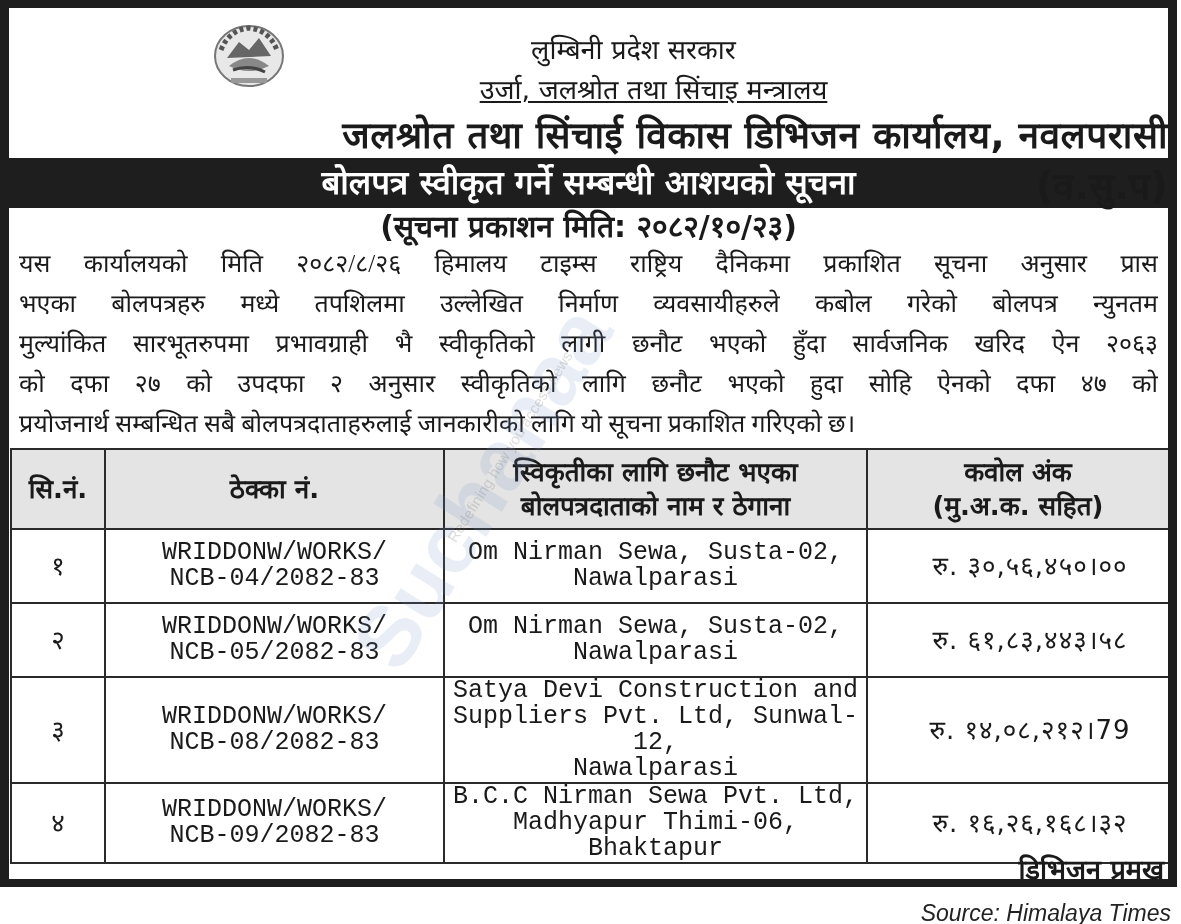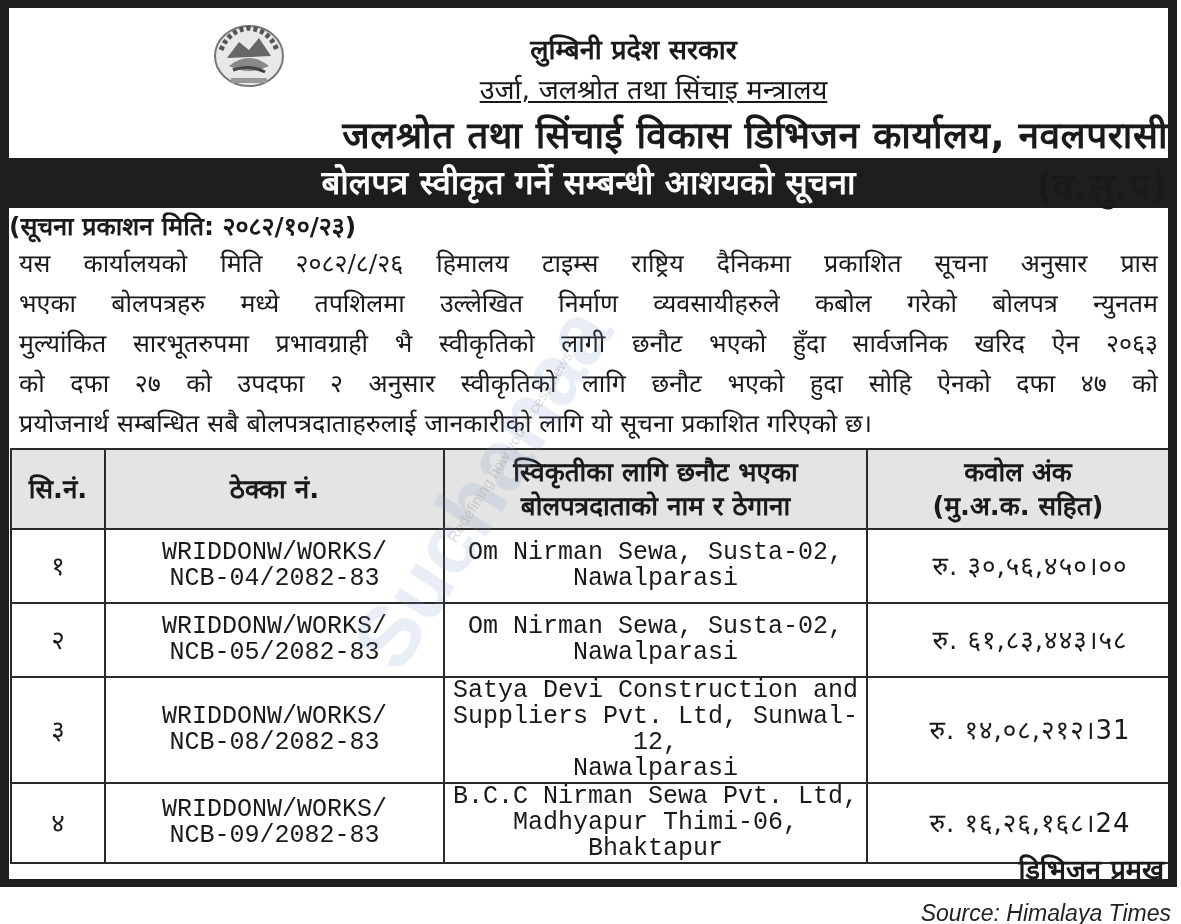--- a/index.html
+++ b/index.html
@@ -11,43 +11,43 @@
     position: absolute; left: 0; top: 0; width: 1159px; height: 871px;
     border-top: 8px solid #1e1e1e; border-left: 9px solid #1e1e1e; border-right: 9px solid #1e1e1e; border-bottom: 8px solid #1e1e1e;
     background: #fff; overflow: hidden;
   }
   .header { position: relative; height: 150px; }
   .emblem {
     position: absolute; left: 200px; top: 12px; width: 80px; height: 68px;
   }
   .hdr-line1 {
     position: absolute; left: 0; right: 0; top: 22px; text-align: center;
-    font-size: 27px; padding-left: 90px; font-weight: bold;
+    font-size: 27px; padding-left: 90px;
   }
   .hdr-line2 {
     position: absolute; left: 0; right: 0; top: 62px; text-align: center;
     font-size: 27px; padding-left: 130px; text-decoration: underline;
   }
   .hdr-line3 {
     position: absolute; left: 0; right: 0; top: 100px; text-align: right;
     font-size: 37px; font-weight: bold; padding-left: 200px; letter-spacing: 0.5px;
   }
   .banner {
     background: #1e1e1e; color: #fff; height: 50px; text-align: center;
     font-size: 33px; font-weight: bold; line-height: 50px;
   }
   .pubdate {
-    text-align: left; font-size: 25px; font-weight: bold; height: 36px; line-height: 38px;
+    text-align: center; font-size: 30px; font-weight: bold; height: 36px; line-height: 38px;
   }
   .para {
     font-family: "DejaVu Serif", serif; font-size: 25px; line-height: 40px;
     padding: 0 10px 0 10px; text-align: justify; text-align-last: left;
     height: 202px;
   }
-  .para span.ln { display: block; text-align: justify; text-align-last: justify; white-space: nowrap; overflow: hidden; }
+  .para span.ln { display: block; text-align: justify; text-align-last: justify; white-space: nowrap; overflow: hidden; font-family: Liberation Serif, serif; }
   .para span.ln.last { text-align-last: left; }
   table.awards {
     position: absolute; left: 1px; top: 440px; width: 1158px; border-collapse: collapse;
     table-layout: fixed;
   }
   table.awards th, table.awards td {
     border: 2px solid #2a2a2a; text-align: center; vertical-align: middle; padding: 0 4px;
   }
   table.awards thead th {
     background: #e4e4e4; font-size: 26px; font-weight: bold; height: 78px; line-height: 34px;
@@ -158,33 +158,33 @@
         <td class="sn">३</td>
         <td>
           <div>WRIDDONW/WORKS/</div>
           <div>NCB-08/2082-83</div>
         </td>
         <td>
           <div>Satya Devi Construction and</div>
           <div>Suppliers Pvt. Ltd, Sunwal-12,</div>
           <div>Nawalparasi</div>
         </td>
-        <td class="amt">रु. १४,०८,२१२।31</td>
+        <td class="amt">रु. १४,०८,२१२।79</td>
       </tr>
       <tr class="r4">
         <td class="sn">४</td>
         <td>
           <div>WRIDDONW/WORKS/</div>
           <div>NCB-09/2082-83</div>
         </td>
         <td>
           <div>B.C.C Nirman Sewa Pvt. Ltd,</div>
           <div>Madhyapur Thimi-06, Bhaktapur</div>
         </td>
-        <td class="amt">रु. १६,२६,१६८।24</td>
+        <td class="amt">रु. १६,२६,१६८।३२</td>
       </tr>
     </tbody>
   </table>
 
   <div class="signature">डिभिजन प्रमुख</div>
 
   <div class="wm wm-main">Suchanaa</div>
   <div class="wm wm-sub">Redefining how you access news</div>
 </div>
 

